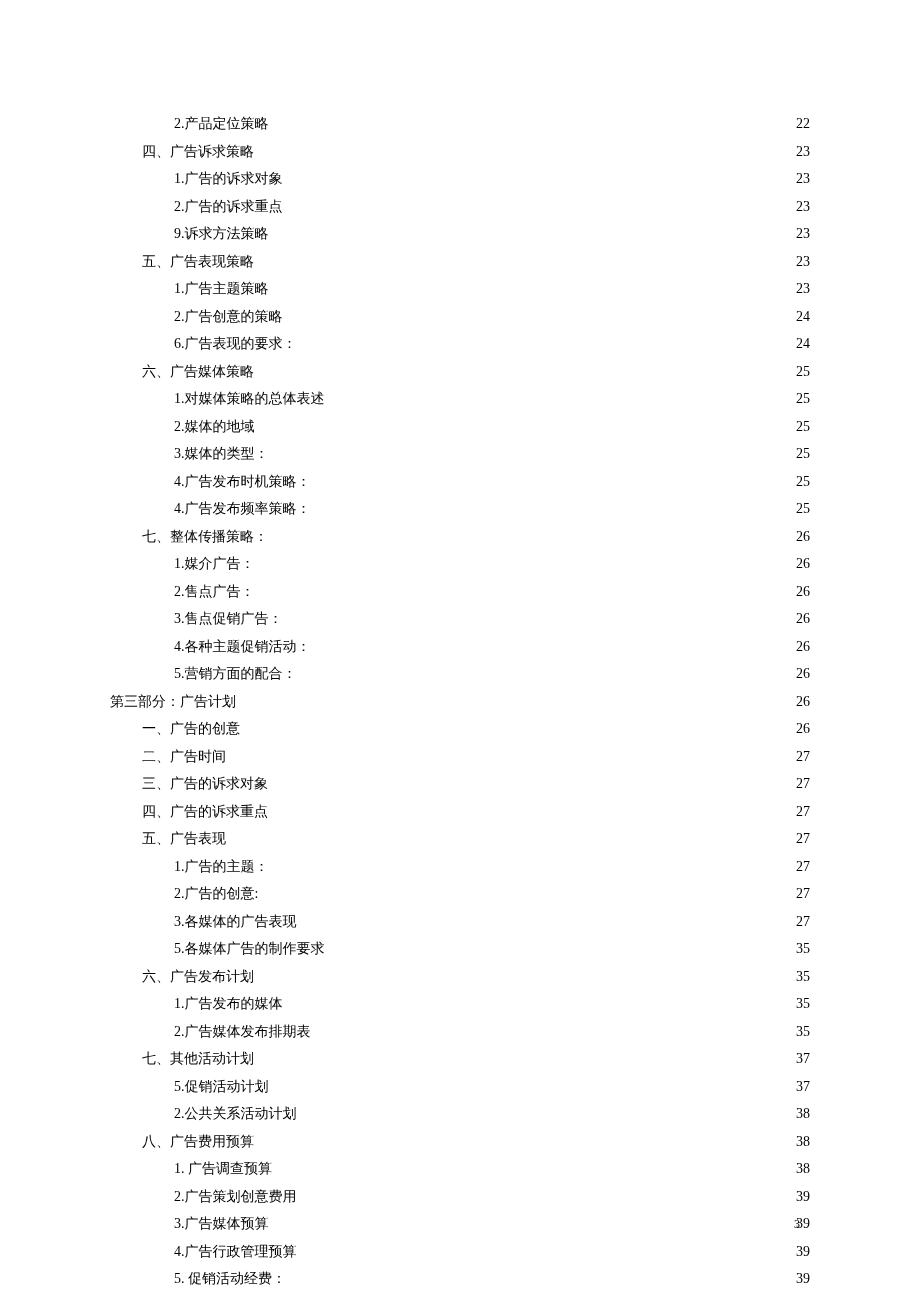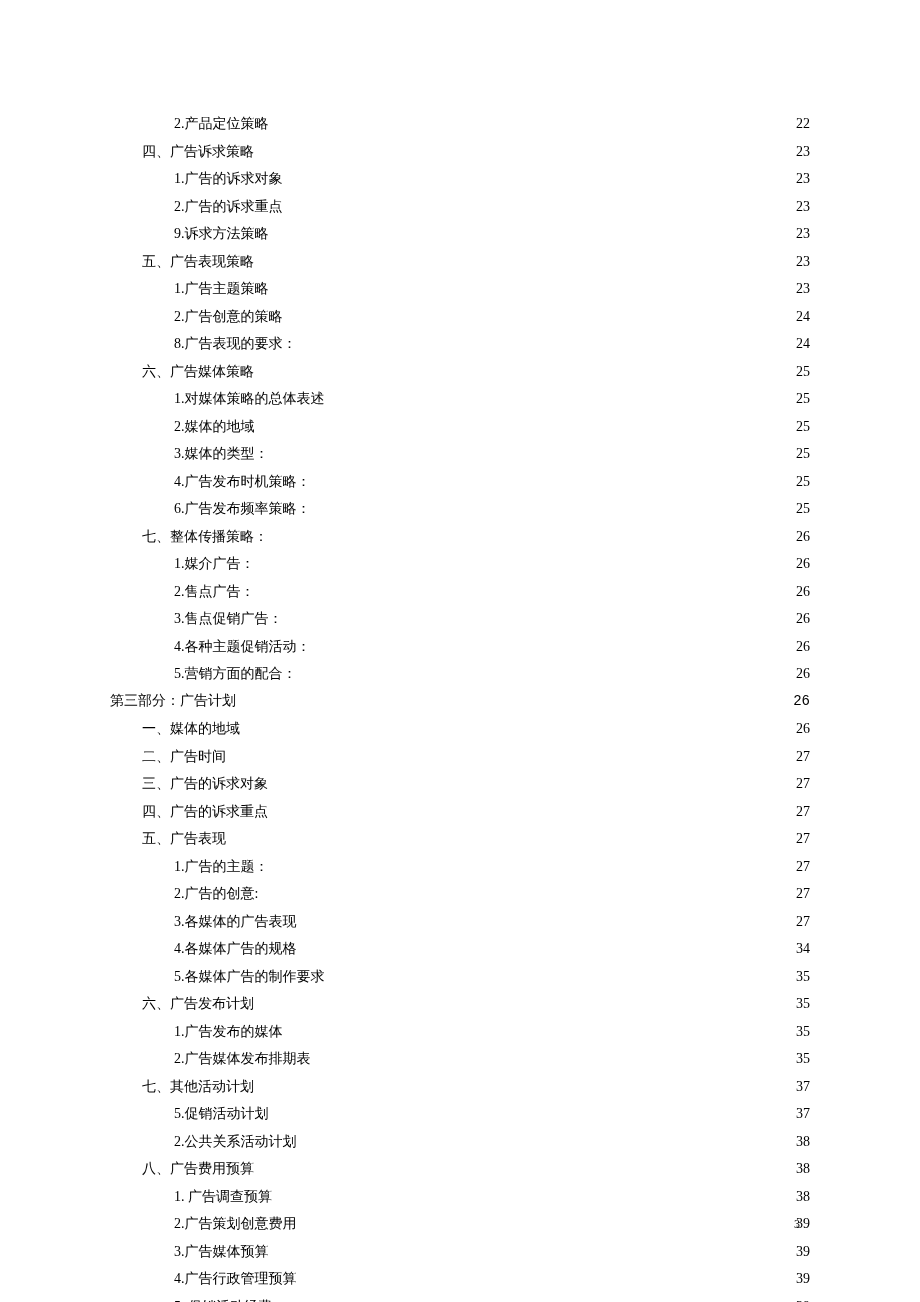--- a/index.html
+++ b/index.html
@@ -16,21 +16,21 @@
   .toc {
     width: 100%;
   }
   .toc-line {
     display: flex;
     align-items: baseline;
     white-space: nowrap;
     line-height: 27.5px;
     font-size: 14px;
   }
-  .indent-0 { padding-left: 0; font-family: Liberation Mono, monospace; }
+  .indent-0 { padding-left: 0; }
   .indent-1 { padding-left: 32px; }
   .indent-2 { padding-left: 64px; }
   .label { flex: 0 0 auto; }
   .leader {
     flex: 1 1 auto;
     overflow: hidden;
     position: relative;
     height: 1em;
   }
   .leader::after {
@@ -88,21 +88,21 @@
       <span class="label">1.广告主题策略</span>
       <span class="leader"></span>
       <span class="pagenum">23</span>
     </div>
     <div class="toc-line indent-2">
       <span class="label">2.广告创意的策略</span>
       <span class="leader"></span>
       <span class="pagenum">24</span>
     </div>
     <div class="toc-line indent-2">
-      <span class="label">8.广告表现的要求：</span>
+      <span class="label">6.广告表现的要求：</span>
       <span class="leader"></span>
       <span class="pagenum">24</span>
     </div>
     <div class="toc-line indent-1">
       <span class="label">六、广告媒体策略</span>
       <span class="leader"></span>
       <span class="pagenum">25</span>
     </div>
     <div class="toc-line indent-2">
       <span class="label">1.对媒体策略的总体表述</span>
@@ -118,21 +118,21 @@
       <span class="label">3.媒体的类型：</span>
       <span class="leader"></span>
       <span class="pagenum">25</span>
     </div>
     <div class="toc-line indent-2">
       <span class="label">4.广告发布时机策略：</span>
       <span class="leader"></span>
       <span class="pagenum">25</span>
     </div>
     <div class="toc-line indent-2">
-      <span class="label">6.广告发布频率策略：</span>
+      <span class="label">4.广告发布频率策略：</span>
       <span class="leader"></span>
       <span class="pagenum">25</span>
     </div>
     <div class="toc-line indent-1">
       <span class="label">七、整体传播策略：</span>
       <span class="leader"></span>
       <span class="pagenum">26</span>
     </div>
     <div class="toc-line indent-2">
       <span class="label">1.媒介广告：</span>
@@ -158,21 +158,21 @@
       <span class="label">5.营销方面的配合：</span>
       <span class="leader"></span>
       <span class="pagenum">26</span>
     </div>
     <div class="toc-line indent-0">
       <span class="label">第三部分：广告计划</span>
       <span class="leader"></span>
       <span class="pagenum">26</span>
     </div>
     <div class="toc-line indent-1">
-      <span class="label">一、媒体的地域</span>
+      <span class="label">一、广告的创意</span>
       <span class="leader"></span>
       <span class="pagenum">26</span>
     </div>
     <div class="toc-line indent-1">
       <span class="label">二、广告时间</span>
       <span class="leader"></span>
       <span class="pagenum">27</span>
     </div>
     <div class="toc-line indent-1">
       <span class="label">三、广告的诉求对象</span>
@@ -196,25 +196,20 @@
     </div>
     <div class="toc-line indent-2">
       <span class="label">2.广告的创意:</span>
       <span class="leader"></span>
       <span class="pagenum">27</span>
     </div>
     <div class="toc-line indent-2">
       <span class="label">3.各媒体的广告表现</span>
       <span class="leader"></span>
       <span class="pagenum">27</span>
-    </div>
-    <div class="toc-line indent-2">
-      <span class="label">4.各媒体广告的规格</span>
-      <span class="leader"></span>
-      <span class="pagenum">34</span>
     </div>
     <div class="toc-line indent-2">
       <span class="label">5.各媒体广告的制作要求</span>
       <span class="leader"></span>
       <span class="pagenum">35</span>
     </div>
     <div class="toc-line indent-1">
       <span class="label">六、广告发布计划</span>
       <span class="leader"></span>
       <span class="pagenum">35</span>

